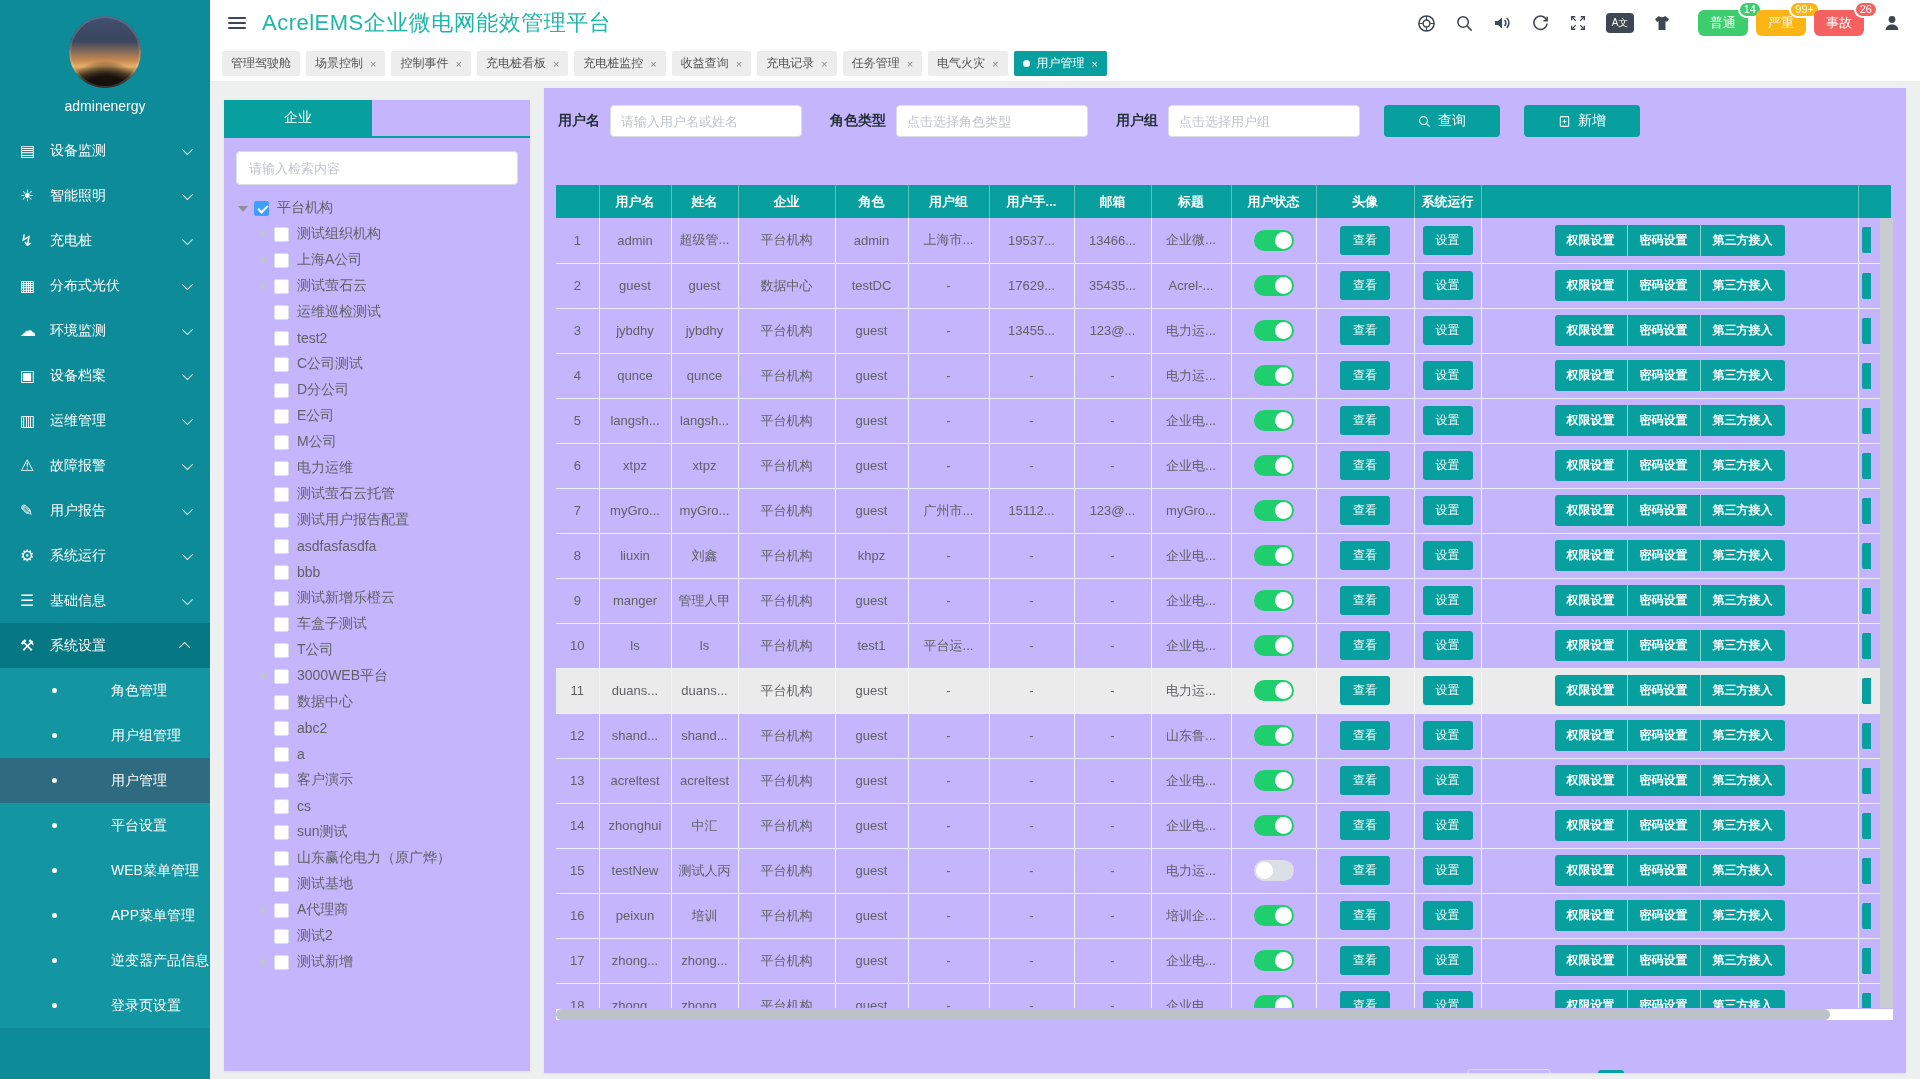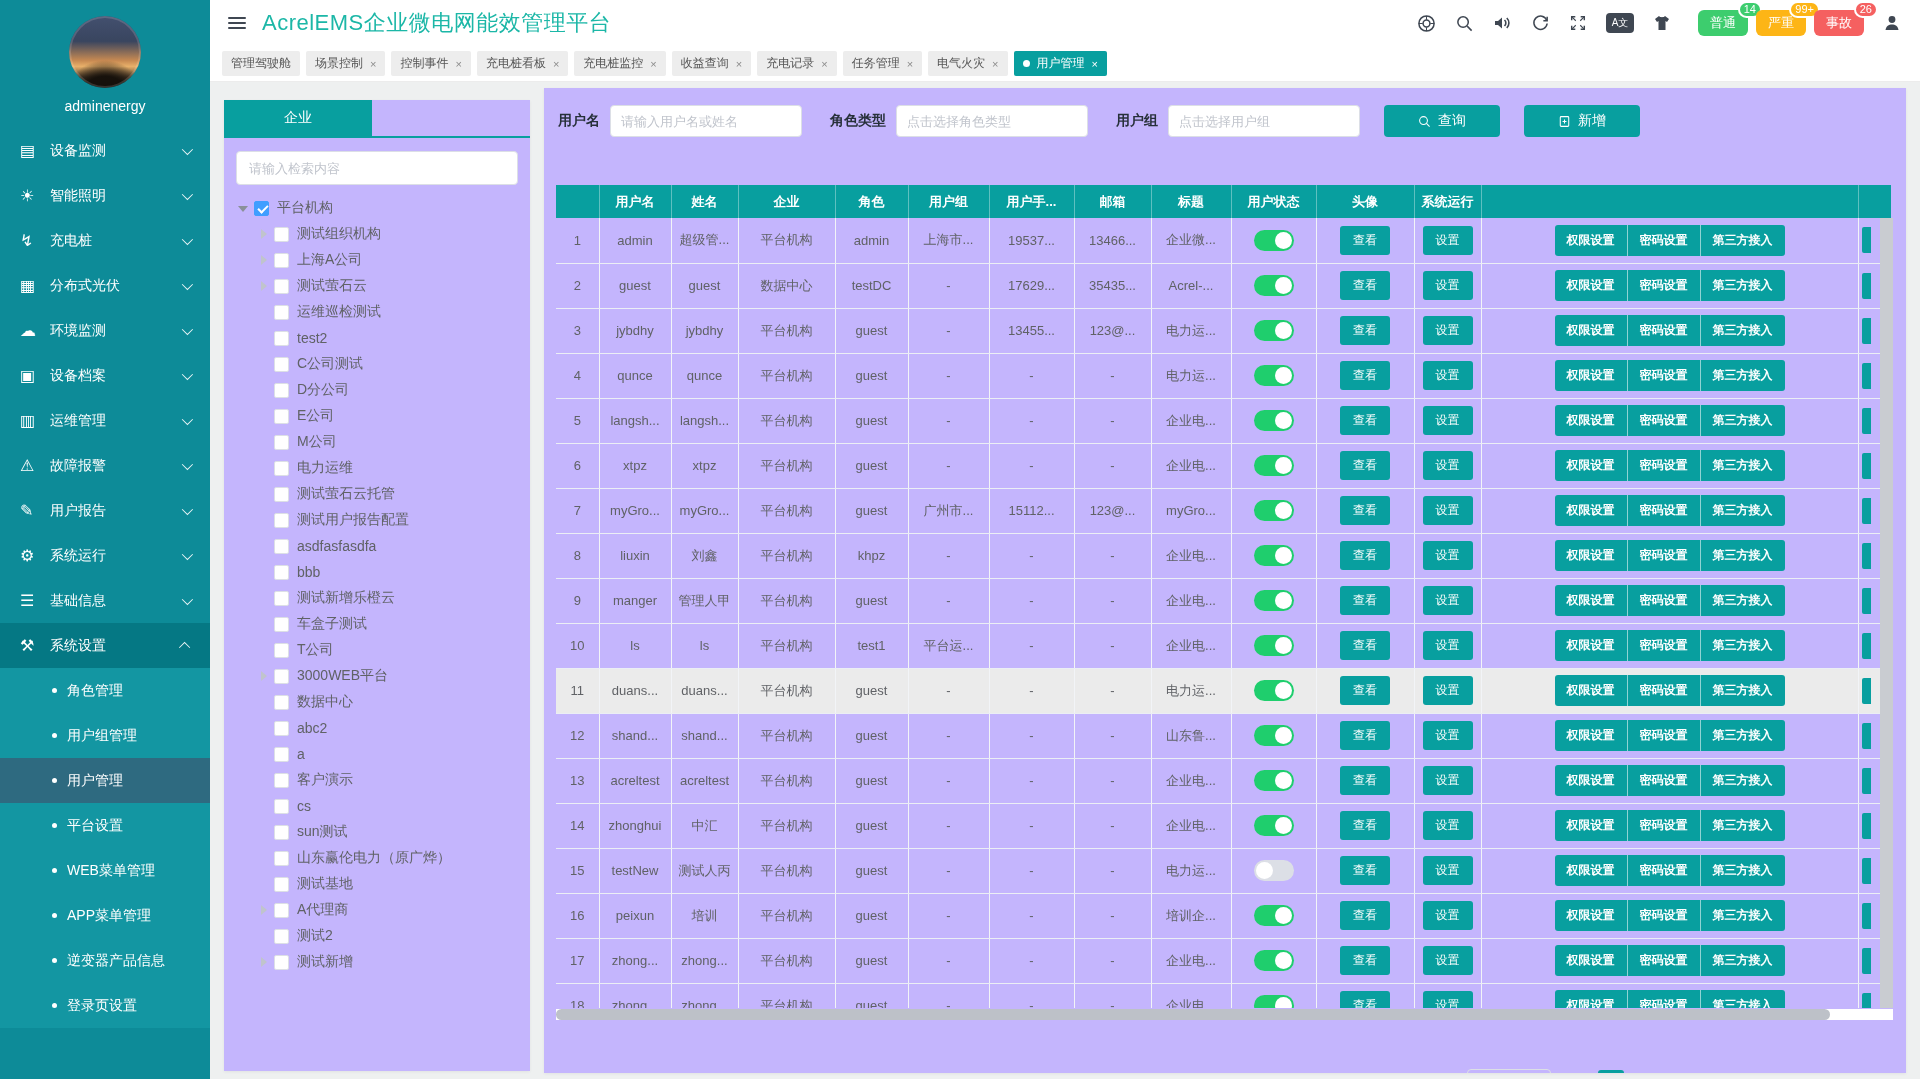--- a/index.html
+++ b/index.html
@@ -14,21 +14,21 @@
             box-shadow:0 0 0 2px rgba(255,255,255,.15) inset; }
   .username { color:#fff; text-align:center; font-size:14px; margin-bottom:14px; }
   .menu-item { height:45px; display:flex; align-items:center; padding:0 20px; color:#fff; font-size:14px; cursor:pointer; }
   .menu-item.expanded { background:#057884; }
   .mi-icon { width:30px; font-size:16px; text-align:left; flex:none; }
   .mi-label { flex:1; }
   .chev { width:8px; height:8px; border-right:1.6px solid rgba(255,255,255,.9); border-bottom:1.6px solid rgba(255,255,255,.9); flex:none; }
   .chev.down { transform:rotate(45deg) translateY(-2px); }
   .chev.up { transform:rotate(-135deg) translateY(-2px); }
   .submenu { background:#1396a2; }
-  .submenu-item { height:45px; display:flex; align-items:center; padding-left:52px; color:#fff; font-size:14px; cursor:pointer; }
+  .submenu-item { height:45px; display:flex; align-items:center; padding-left:52px; color:#fff; font-size:14px; cursor:pointer;gap:44px; }
   .submenu-item .dot { width:5px; height:5px; border-radius:50%; background:#fff; margin-right:10px; }
   .submenu-item.active { background:#2e6a80; }
 
   
   .topbar { position:absolute; left:210px; top:0; right:0; height:46px; background:#fff; display:flex; align-items:center; padding:0 18px; z-index:4; }
   .hamburger { width:18px; cursor:pointer; }
   .hamburger div { height:2px; background:#3f4752; margin:3px 0; border-radius:1px; }
   .app-title { color:#1cb7a7; font-size:22px; margin-left:16px; letter-spacing:.5px; }
   .top-right { margin-left:auto; display:flex; align-items:center; gap:18px; }
   .tico { width:20px; height:20px; display:flex; align-items:center; justify-content:center; cursor:pointer; }

